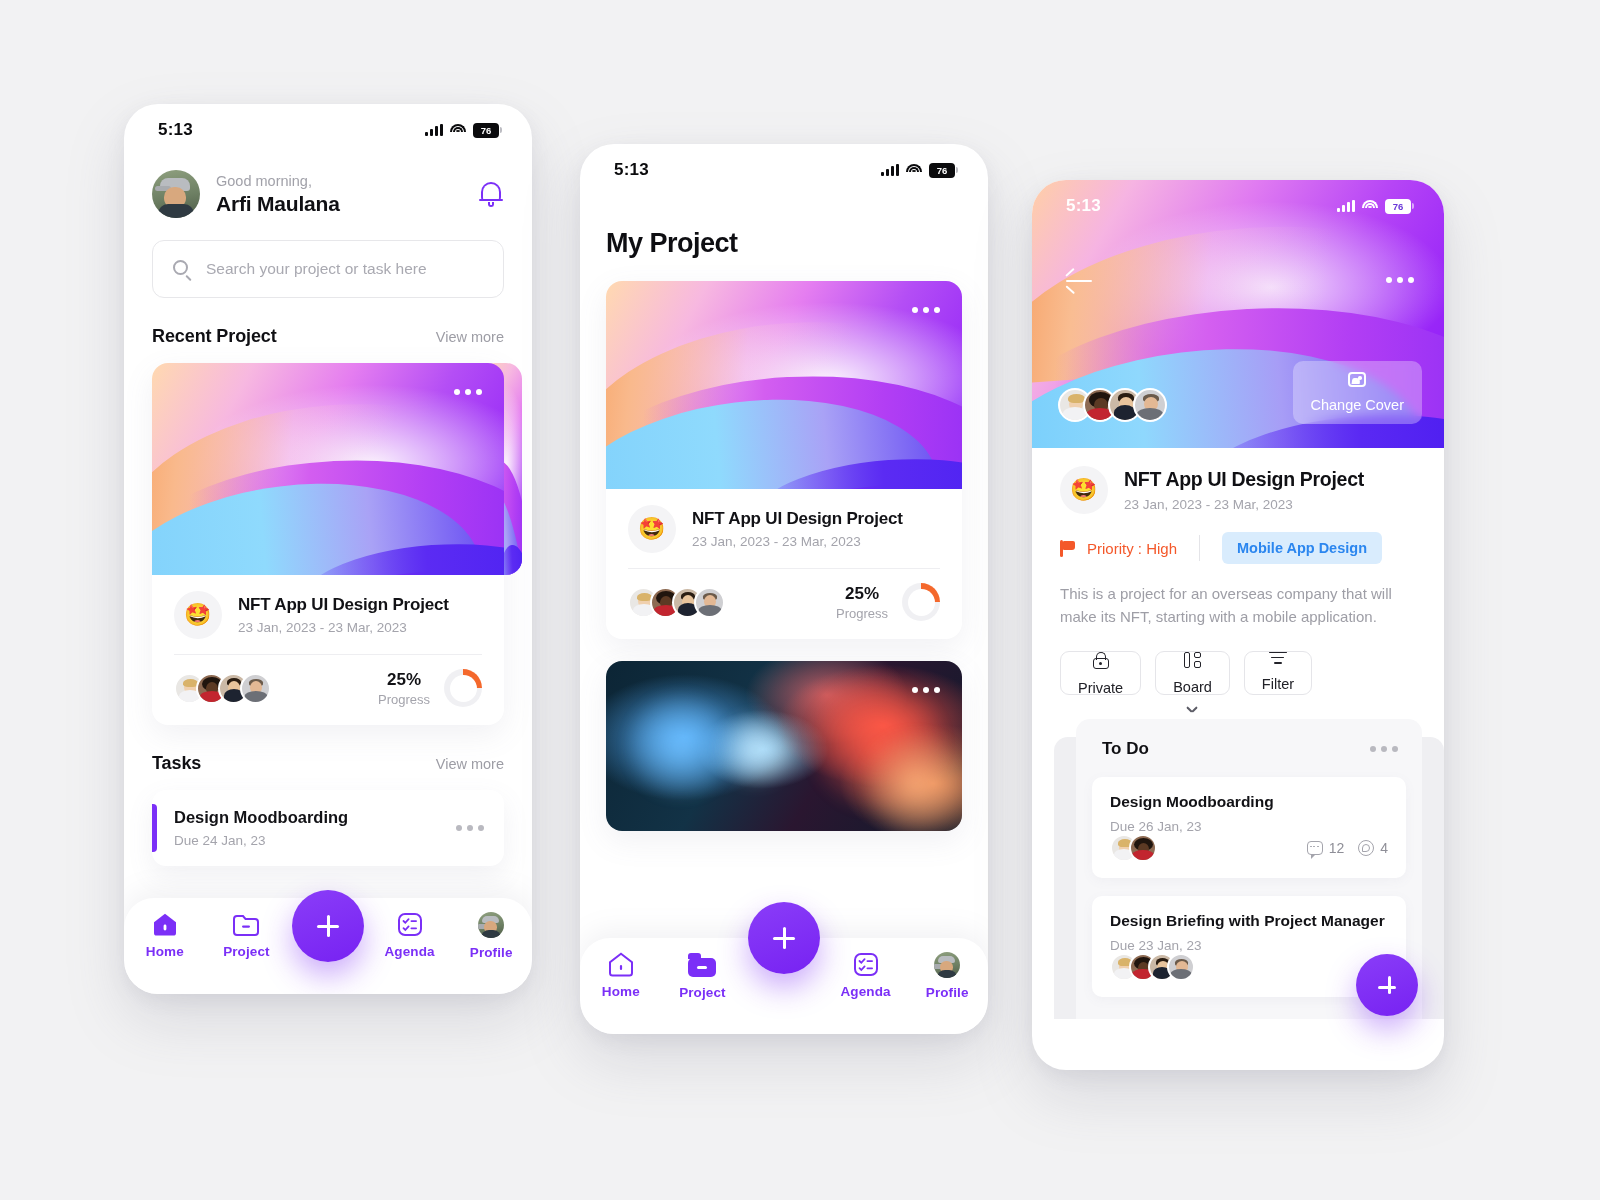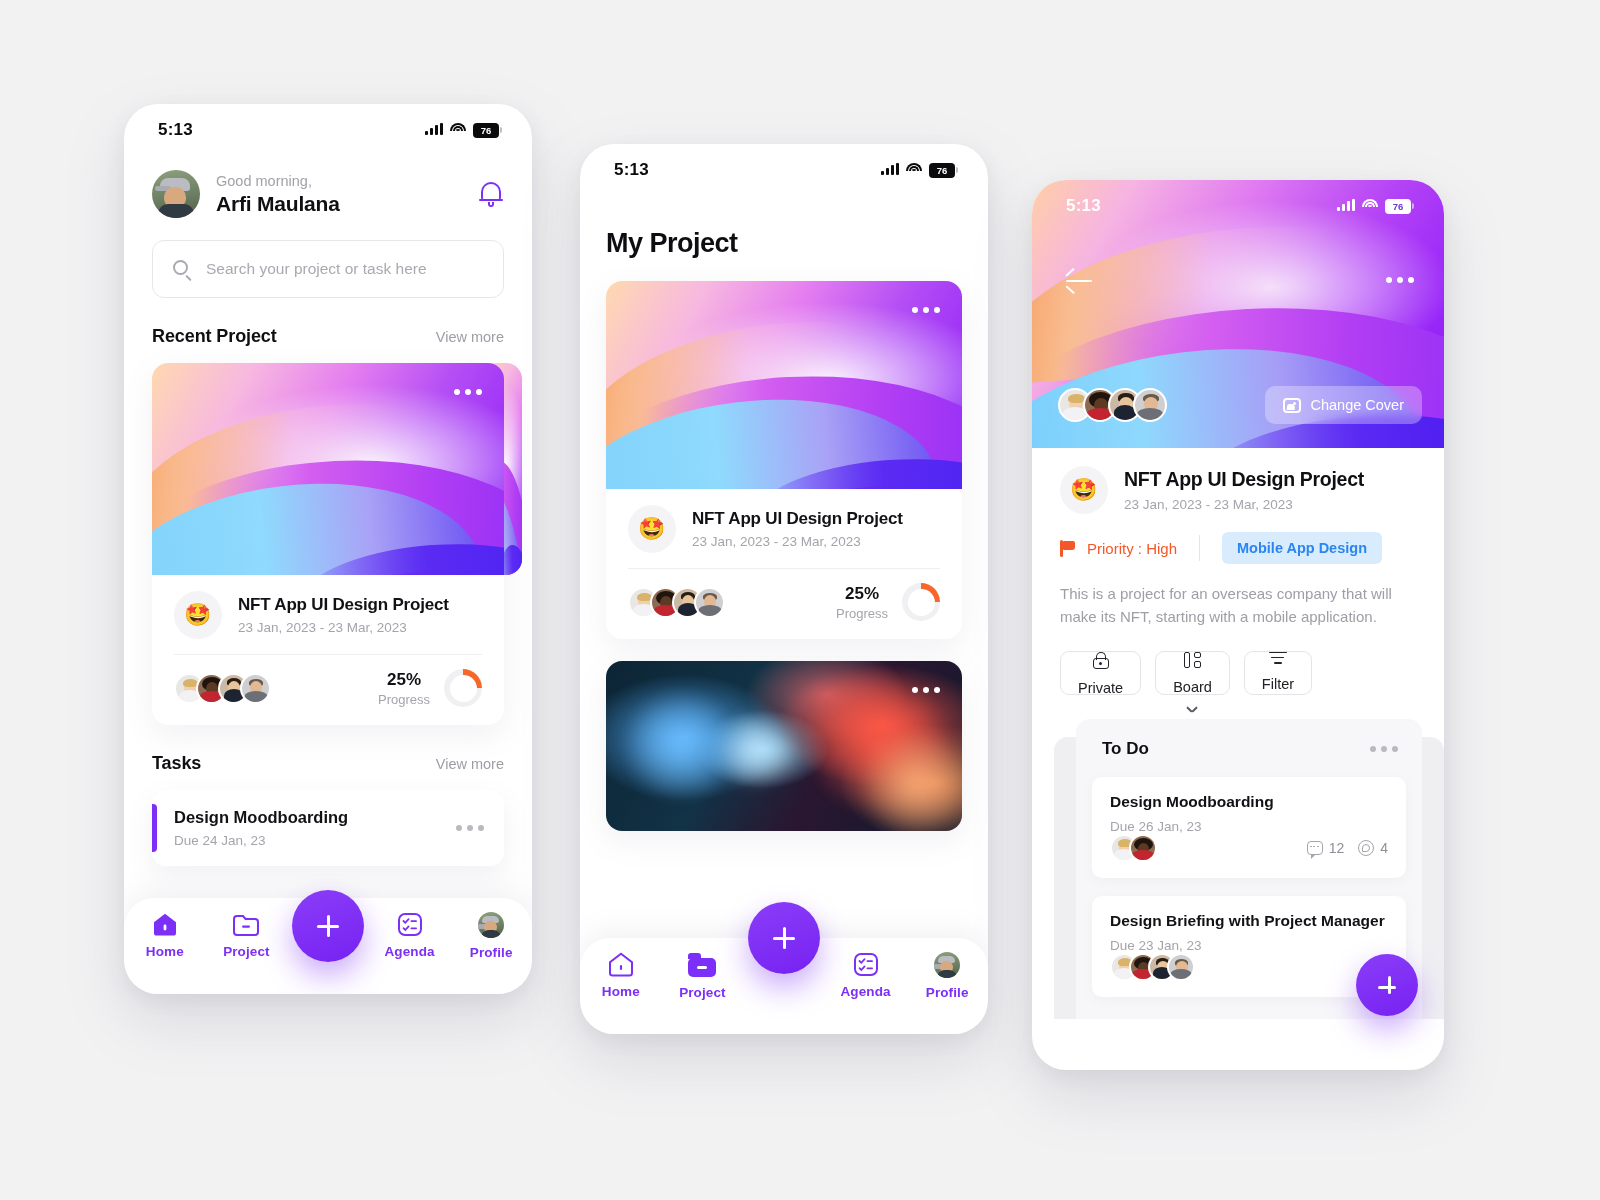--- a/index.html
+++ b/index.html
@@ -23,21 +23,21 @@
   #phone2 { left: 580px; top: 144px; width: 408px; height: 890px; }
   #phone3 { left: 1032px; top: 180px; width: 412px; height: 890px; }
 
   
   .statusbar {
     height: 52px; display: flex; align-items: center;
     justify-content: space-between; padding: 0 30px 0 34px;
     position: relative; z-index: 6;
   }
   .sb-time { font-size: 17px; font-weight: 700; letter-spacing: .2px; color: #0b0b0d; }
-  .sb-right { display: flex; gap: 7px; }
+  .sb-right { display: flex; align-items: center; gap: 7px; }
   .bars { display: flex; align-items: flex-end; gap: 2px; height: 12px; }
   .bars i { width: 3px; background: #0b0b0d; border-radius: 1px; display: block; }
   .bars i:nth-child(1){height:4px} .bars i:nth-child(2){height:7px}
   .bars i:nth-child(3){height:10px} .bars i:nth-child(4){height:12px}
   .wifi { width: 16px; height: 12px; position: relative; }
   .wifi span {
     position: absolute; left: 50%; transform: translateX(-50%);
     border: 2px solid #0b0b0d; border-bottom: none;
     border-radius: 50% 50% 0 0 / 100% 100% 0 0;
   }
@@ -295,20 +295,21 @@
   .backarrow .a1 { position:absolute; left:0; top:3px; width:11px; height:2.4px; background:#fff; border-radius:2px; transform: rotate(-42deg); transform-origin: left center; }
   .backarrow .a2 { position:absolute; left:0; top:13px; width:11px; height:2.4px; background:#fff; border-radius:2px; transform: rotate(42deg); transform-origin: left center; }
   .p3-cover .dots3 { position:absolute; right: 30px; top: 97px; }
   .cover-avs { position:absolute; left: 26px; bottom: 26px; }
   .changecover {
     position:absolute; right: 22px; bottom: 24px;
     background: rgba(255,255,255,.30); border-radius: 10px;
     display:flex; align-items:center; gap: 10px; padding: 11px 18px;
     color:#fff; font-size: 14.5px; font-weight: 500;
     backdrop-filter: blur(4px);
+    flex-direction: column;
   }
   .img-ic { width:18px; height:15px; border:2px solid #fff; border-radius:4px; position:relative; flex:none; }
   .img-ic::before { content:''; position:absolute; left:2px; bottom:1px; width:8px; height:6px; background:#fff; border-radius:2px 4px 0 0; transform: skewX(-8deg); }
   .img-ic::after { content:''; position:absolute; right:2.5px; top:2px; width:3.5px; height:3.5px; border-radius:50%; background:#fff; }
 
   #phone3 .p-body { padding: 0 28px; }
   .p3-head { display:flex; gap: 16px; align-items:center; margin-top: 18px; }
   .p3-title { font-size: 19.5px; font-weight: 700; color: #101014; letter-spacing: -.3px; }
   .p3-date { font-size: 13.5px; color: #a4a4ac; margin-top: 6px; }
   .meta-row { display:flex; align-items:center; gap: 0; margin-top: 18px; }

